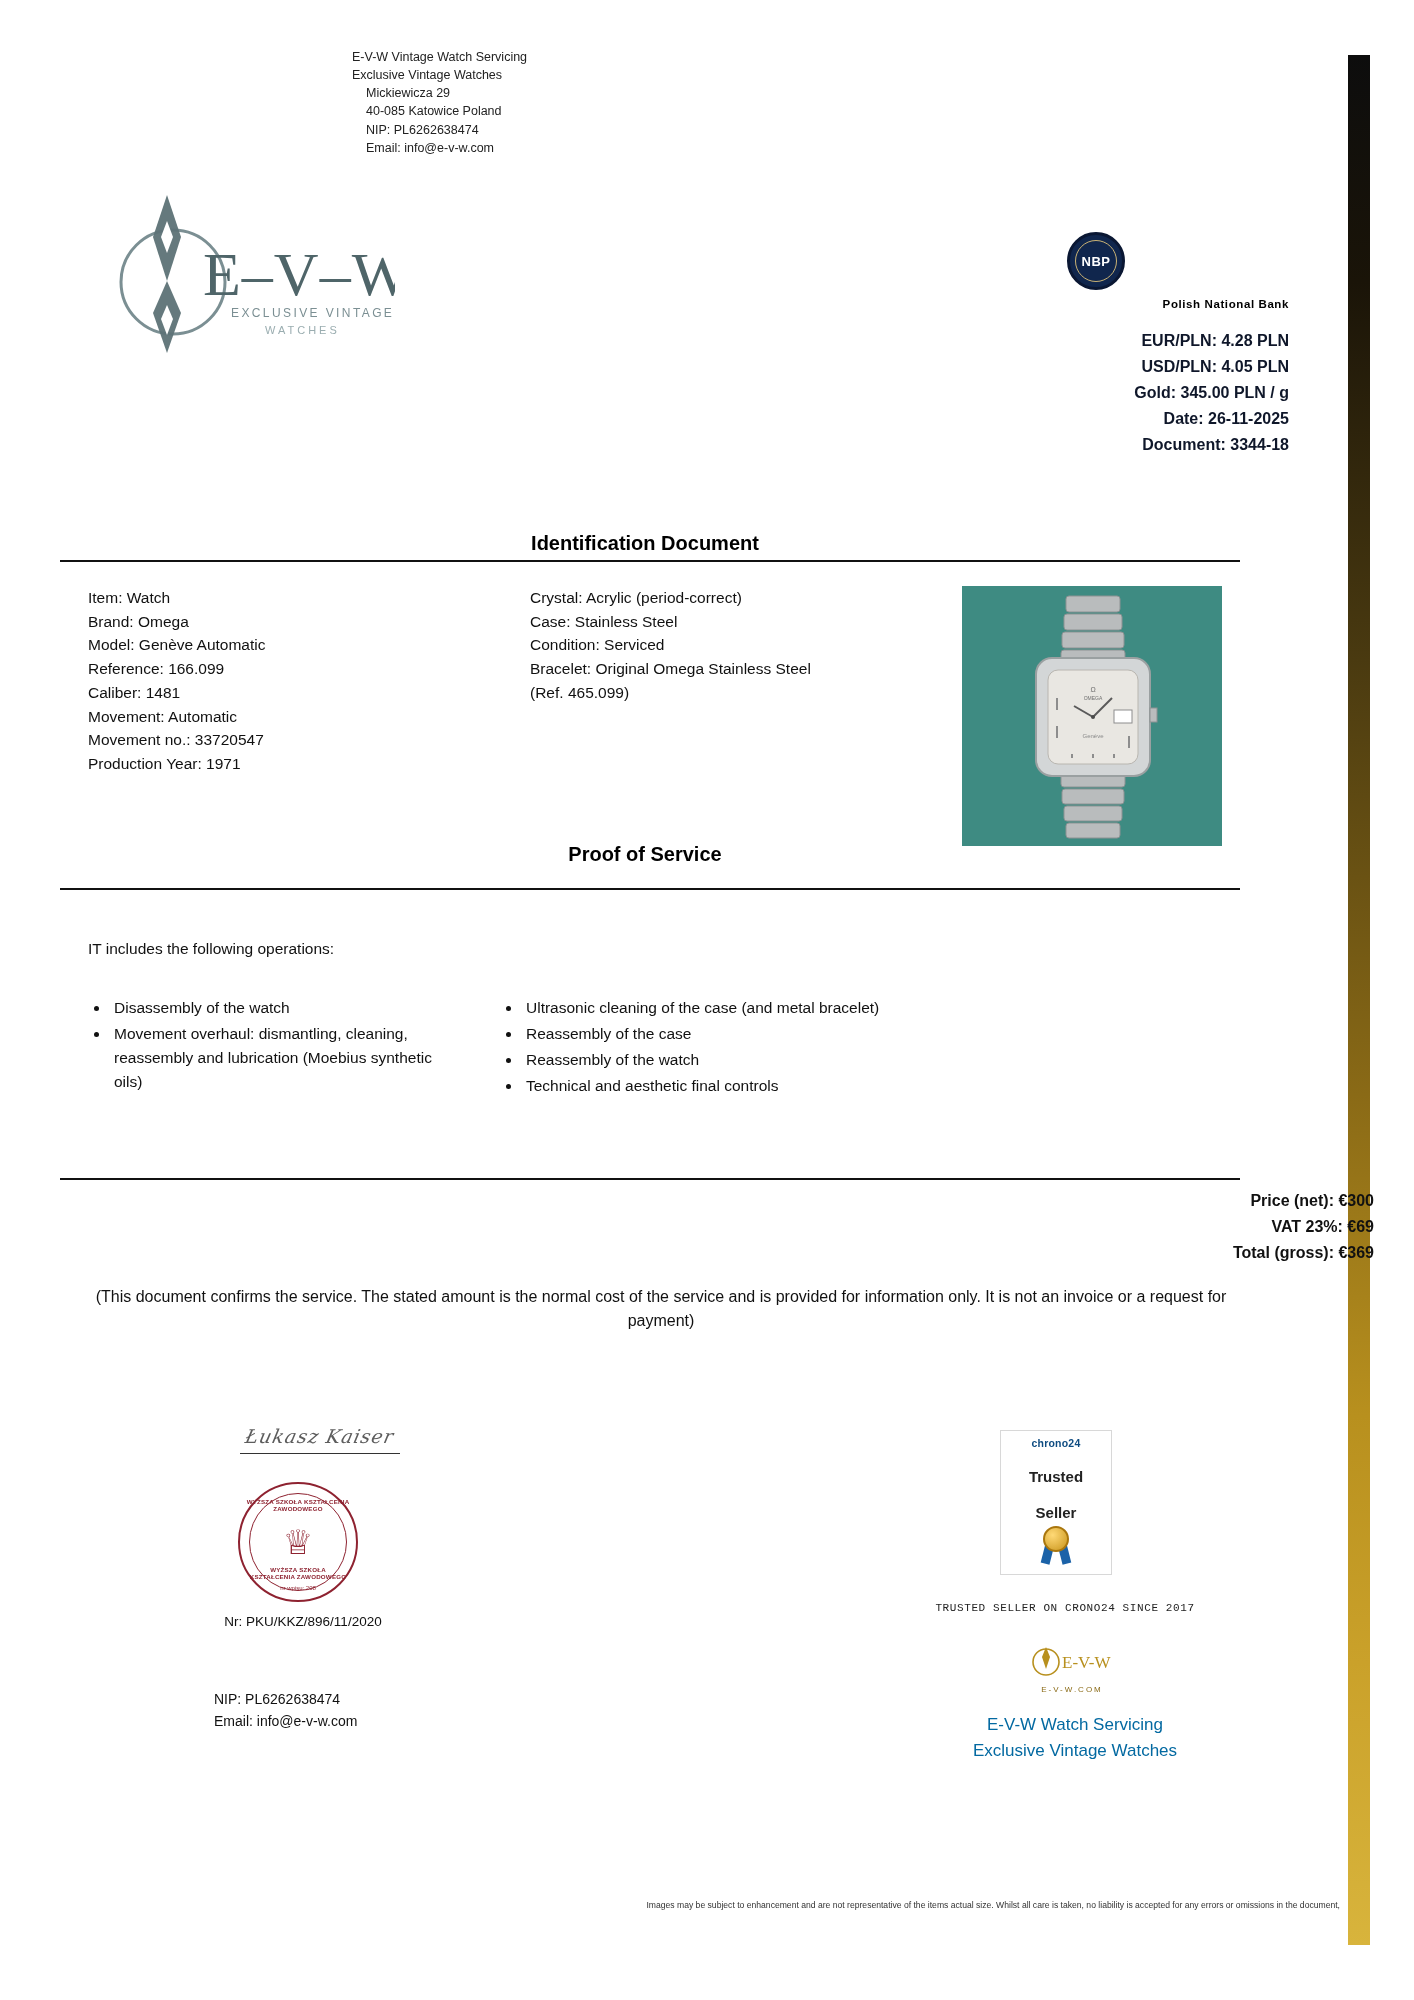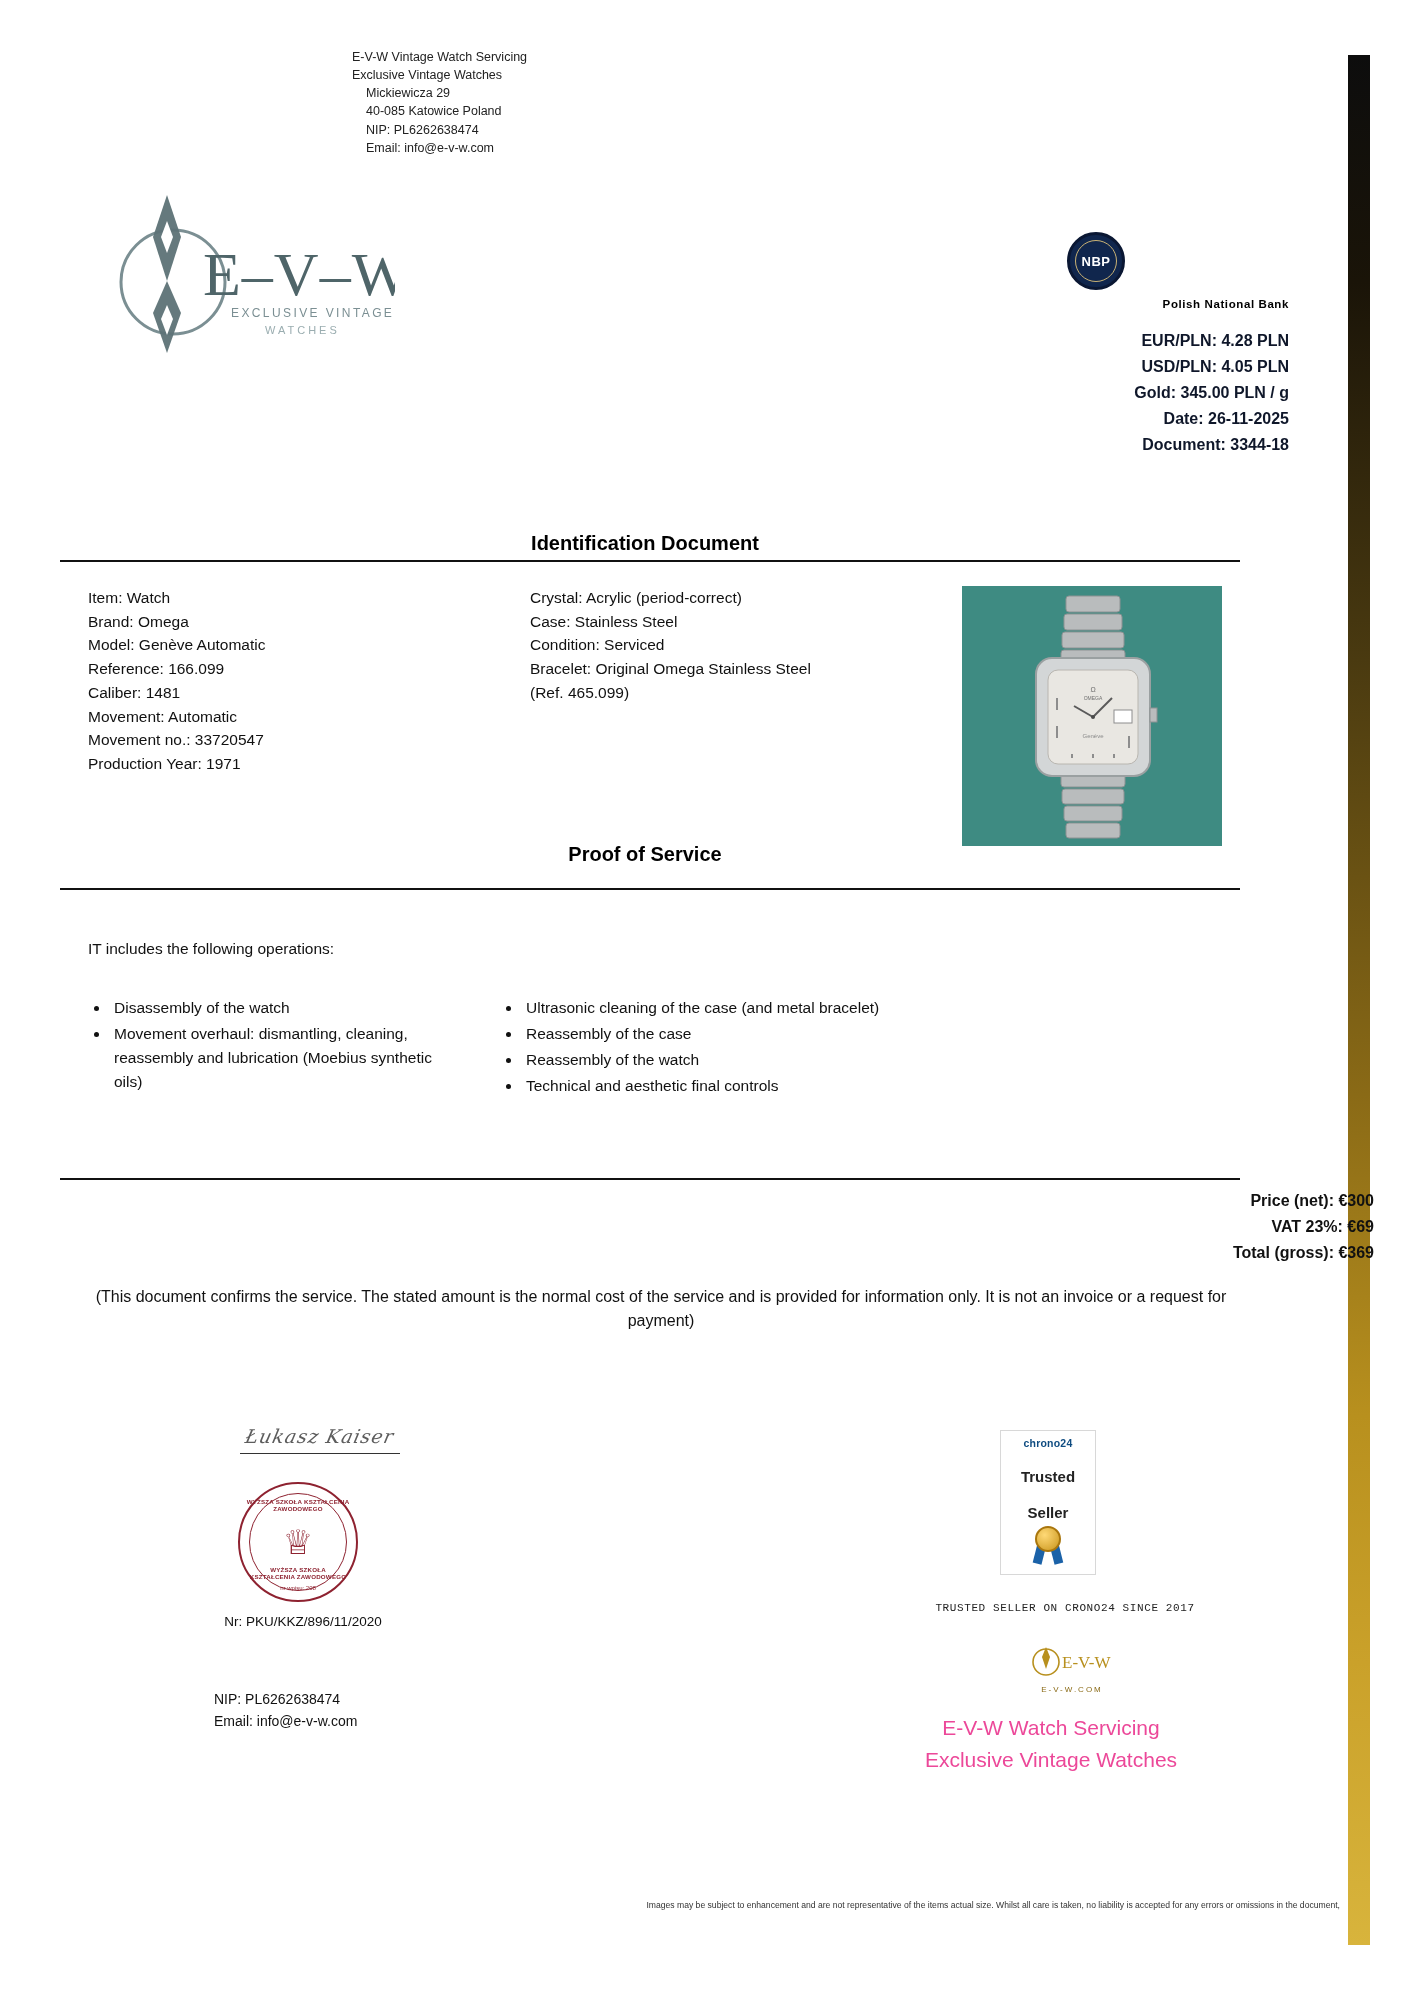--- a/index.html
+++ b/index.html
@@ -242,21 +242,21 @@
     font-size: 14px;
     line-height: 1.6;
     color: #111;
   }
 
   
   .c24 {
     position: absolute;
     top: 1430px;
     left: 1000px;
-    width: 96px;
+    width: 112px;
     background: #fff;
     border: 1px solid #d8d8d8;
     text-align: center;
     padding: 6px 4px 8px 4px;
   }
   .c24-top { font-size: 10.5px; color: #0f4c81; font-weight: bold; letter-spacing:.2px; }
   .c24-ts { font-size: 15px; font-weight: bold; color:#222; line-height: 1.05; margin-top: 20px;}
   .c24-medal { margin: 5px auto 0 auto; width: 34px; height: 40px; position: relative; }
   .c24-medal .disc {
     width: 26px; height: 26px; border-radius: 50%;
@@ -290,26 +290,26 @@
   }
   .evw-small-txt {
     font-size: 8px;
     letter-spacing: 2px;
     color: #8a6a16;
     margin-top: 2px;
   }
   .evw-footer-txt {
     position: absolute;
     top: 1712px;
-    left: 906px;
+    left: 930px;
     width: 290px;
     text-align: center;
-    font-size: 21px;
+    font-size: 17px;
     line-height: 1.5;
-    color: #ec4899;
+    color: #0369a1;
   }
 
   .fine-print {
     position: absolute;
     top: 1900px;
     left: 0;
     width: 1340px;
     text-align: right;
     font-size: 8.6px;
     color: #333;

